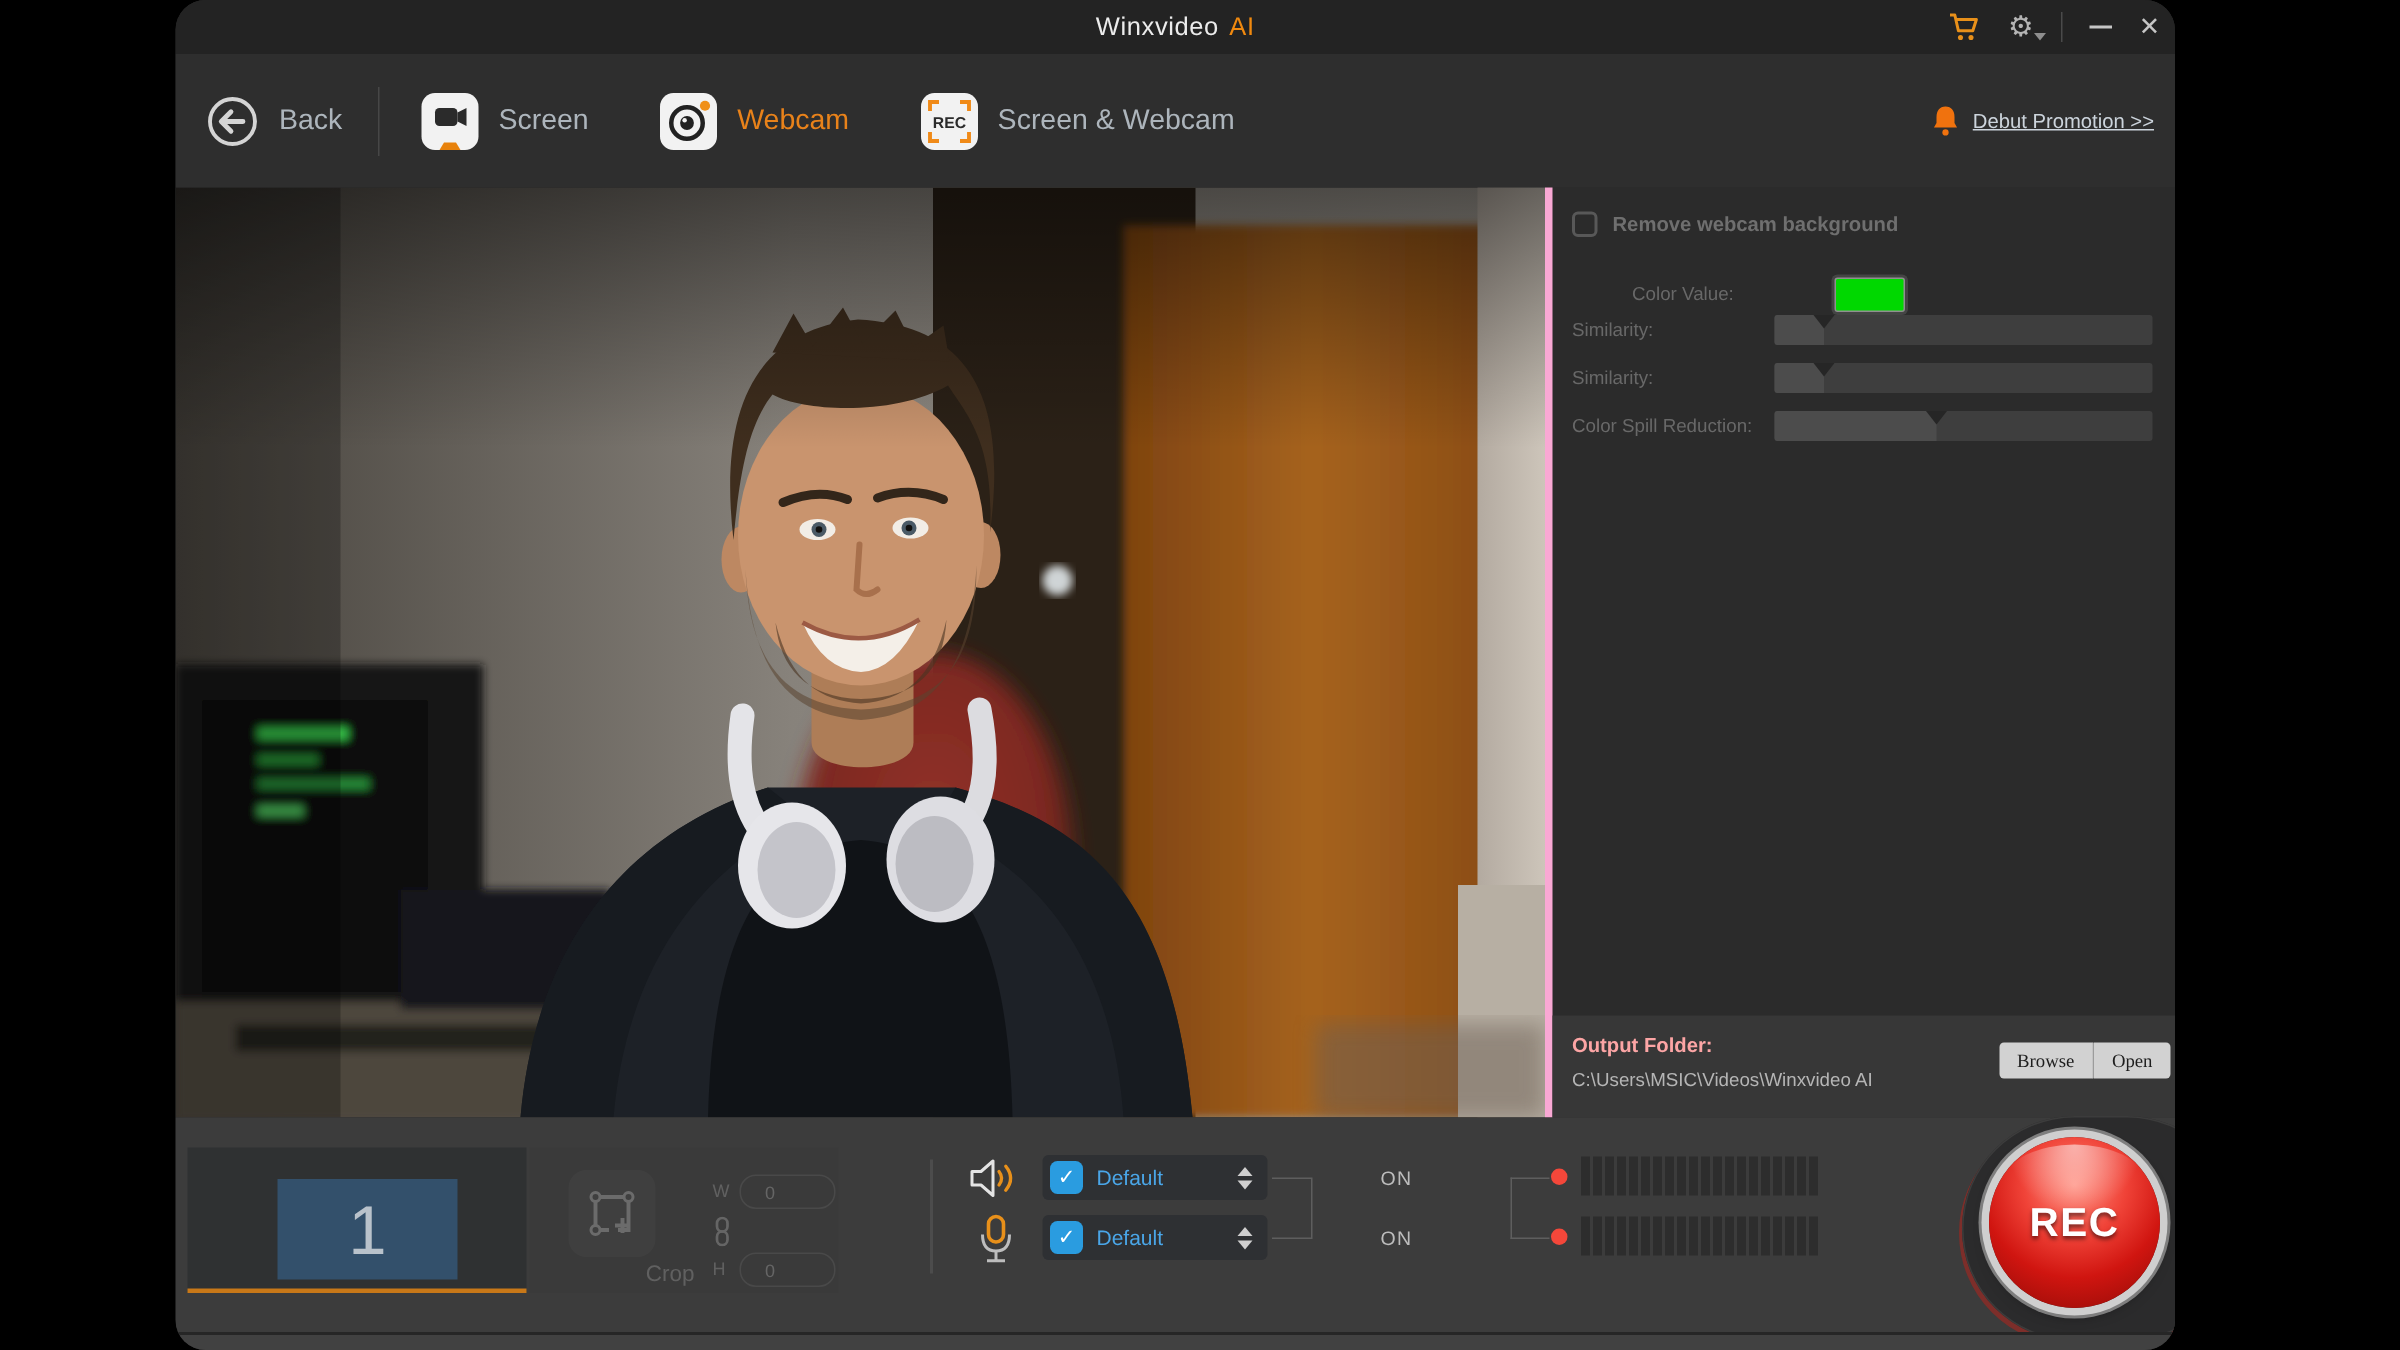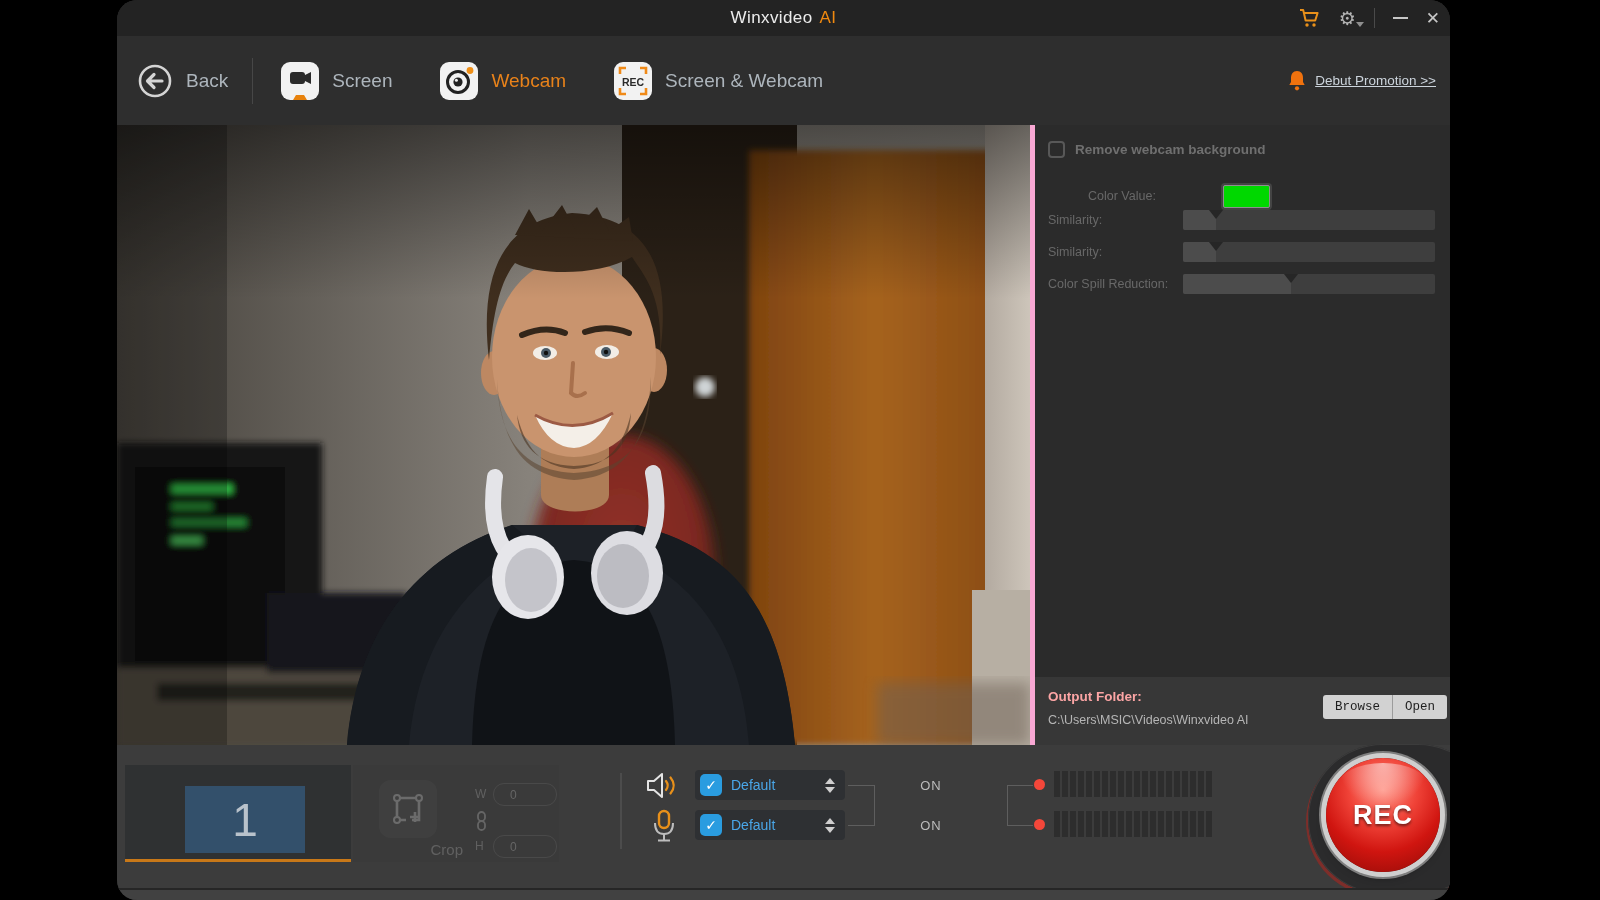--- a/index.html
+++ b/index.html
@@ -45,21 +45,21 @@
   .ctl-label { position:absolute; left:0; top:4px; font-size:12.5px; color:#686868; }
   .swatch { position:absolute; left:135px; top:0; width:47px; height:23px; border:1px solid #8f8f8f; border-radius:2px; box-shadow:0 0 0 2px rgba(255,255,255,.12); cursor:pointer; }
   .slider { position:absolute; left:135px; top:1px; width:252px; height:20px; background:#3e3e3e; border-radius:2px; cursor:pointer; }
   .slider-fill { position:absolute; left:0; top:0; height:100%; background:#4c4c4c; border-radius:2px 0 0 2px; }
   .slider-thumb { position:absolute; top:0; width:0; height:0; border-left:7px solid transparent; border-right:7px solid transparent; border-top:9px solid #262626; }
 
   .output { position:absolute; left:0; top:552px; width:420px; height:68px; background:#373737; }
   .out-label { position:absolute; left:13px; top:12px; font-size:13.5px; font-weight:bold; color:#fca5a5; }
   .out-path { position:absolute; left:13px; top:36px; font-size:12.5px; color:#b5b5b5; }
   .out-btns { position:absolute; right:8px; top:18px; display:flex; }
-  .out-btn { height:24px; background:#d2d2d2; border:none; font-size:12.5px; color:#1e1e1e; padding:0 12px; cursor:pointer; font-family:Liberation Mono, monospace; }
+  .out-btn { height:24px; background:#d2d2d2; border:none; font-size:12.5px; color:#1e1e1e; padding:0 12px; cursor:pointer; font-family:Liberation Serif, serif; }
   .out-btn.first { border-radius:3px 0 0 3px; border-right:1px solid #9c9c9c; }
   .out-btn.last { border-radius:0 3px 3px 0; }
 
   
   .bottombar { position:absolute; left:0; top:745px; width:1333px; height:143px; background:#3c3c3c; }
   .disp-panel { position:absolute; left:8px; top:20px; width:226px; height:97px; background:#2f3132; border-bottom:3px solid #c87818; cursor:pointer; }
   .disp-screen { position:absolute; left:60px; top:21px; width:120px; height:67px; background:#33506b; display:flex; align-items:center; justify-content:center; }
   .disp-num { font-size:46px; color:#b9c2cb; font-weight:400; }
   .crop-panel { position:absolute; left:236px; top:20px; width:206px; height:97px; background:#3a3a3a; }
   .dim { opacity:.45; }

